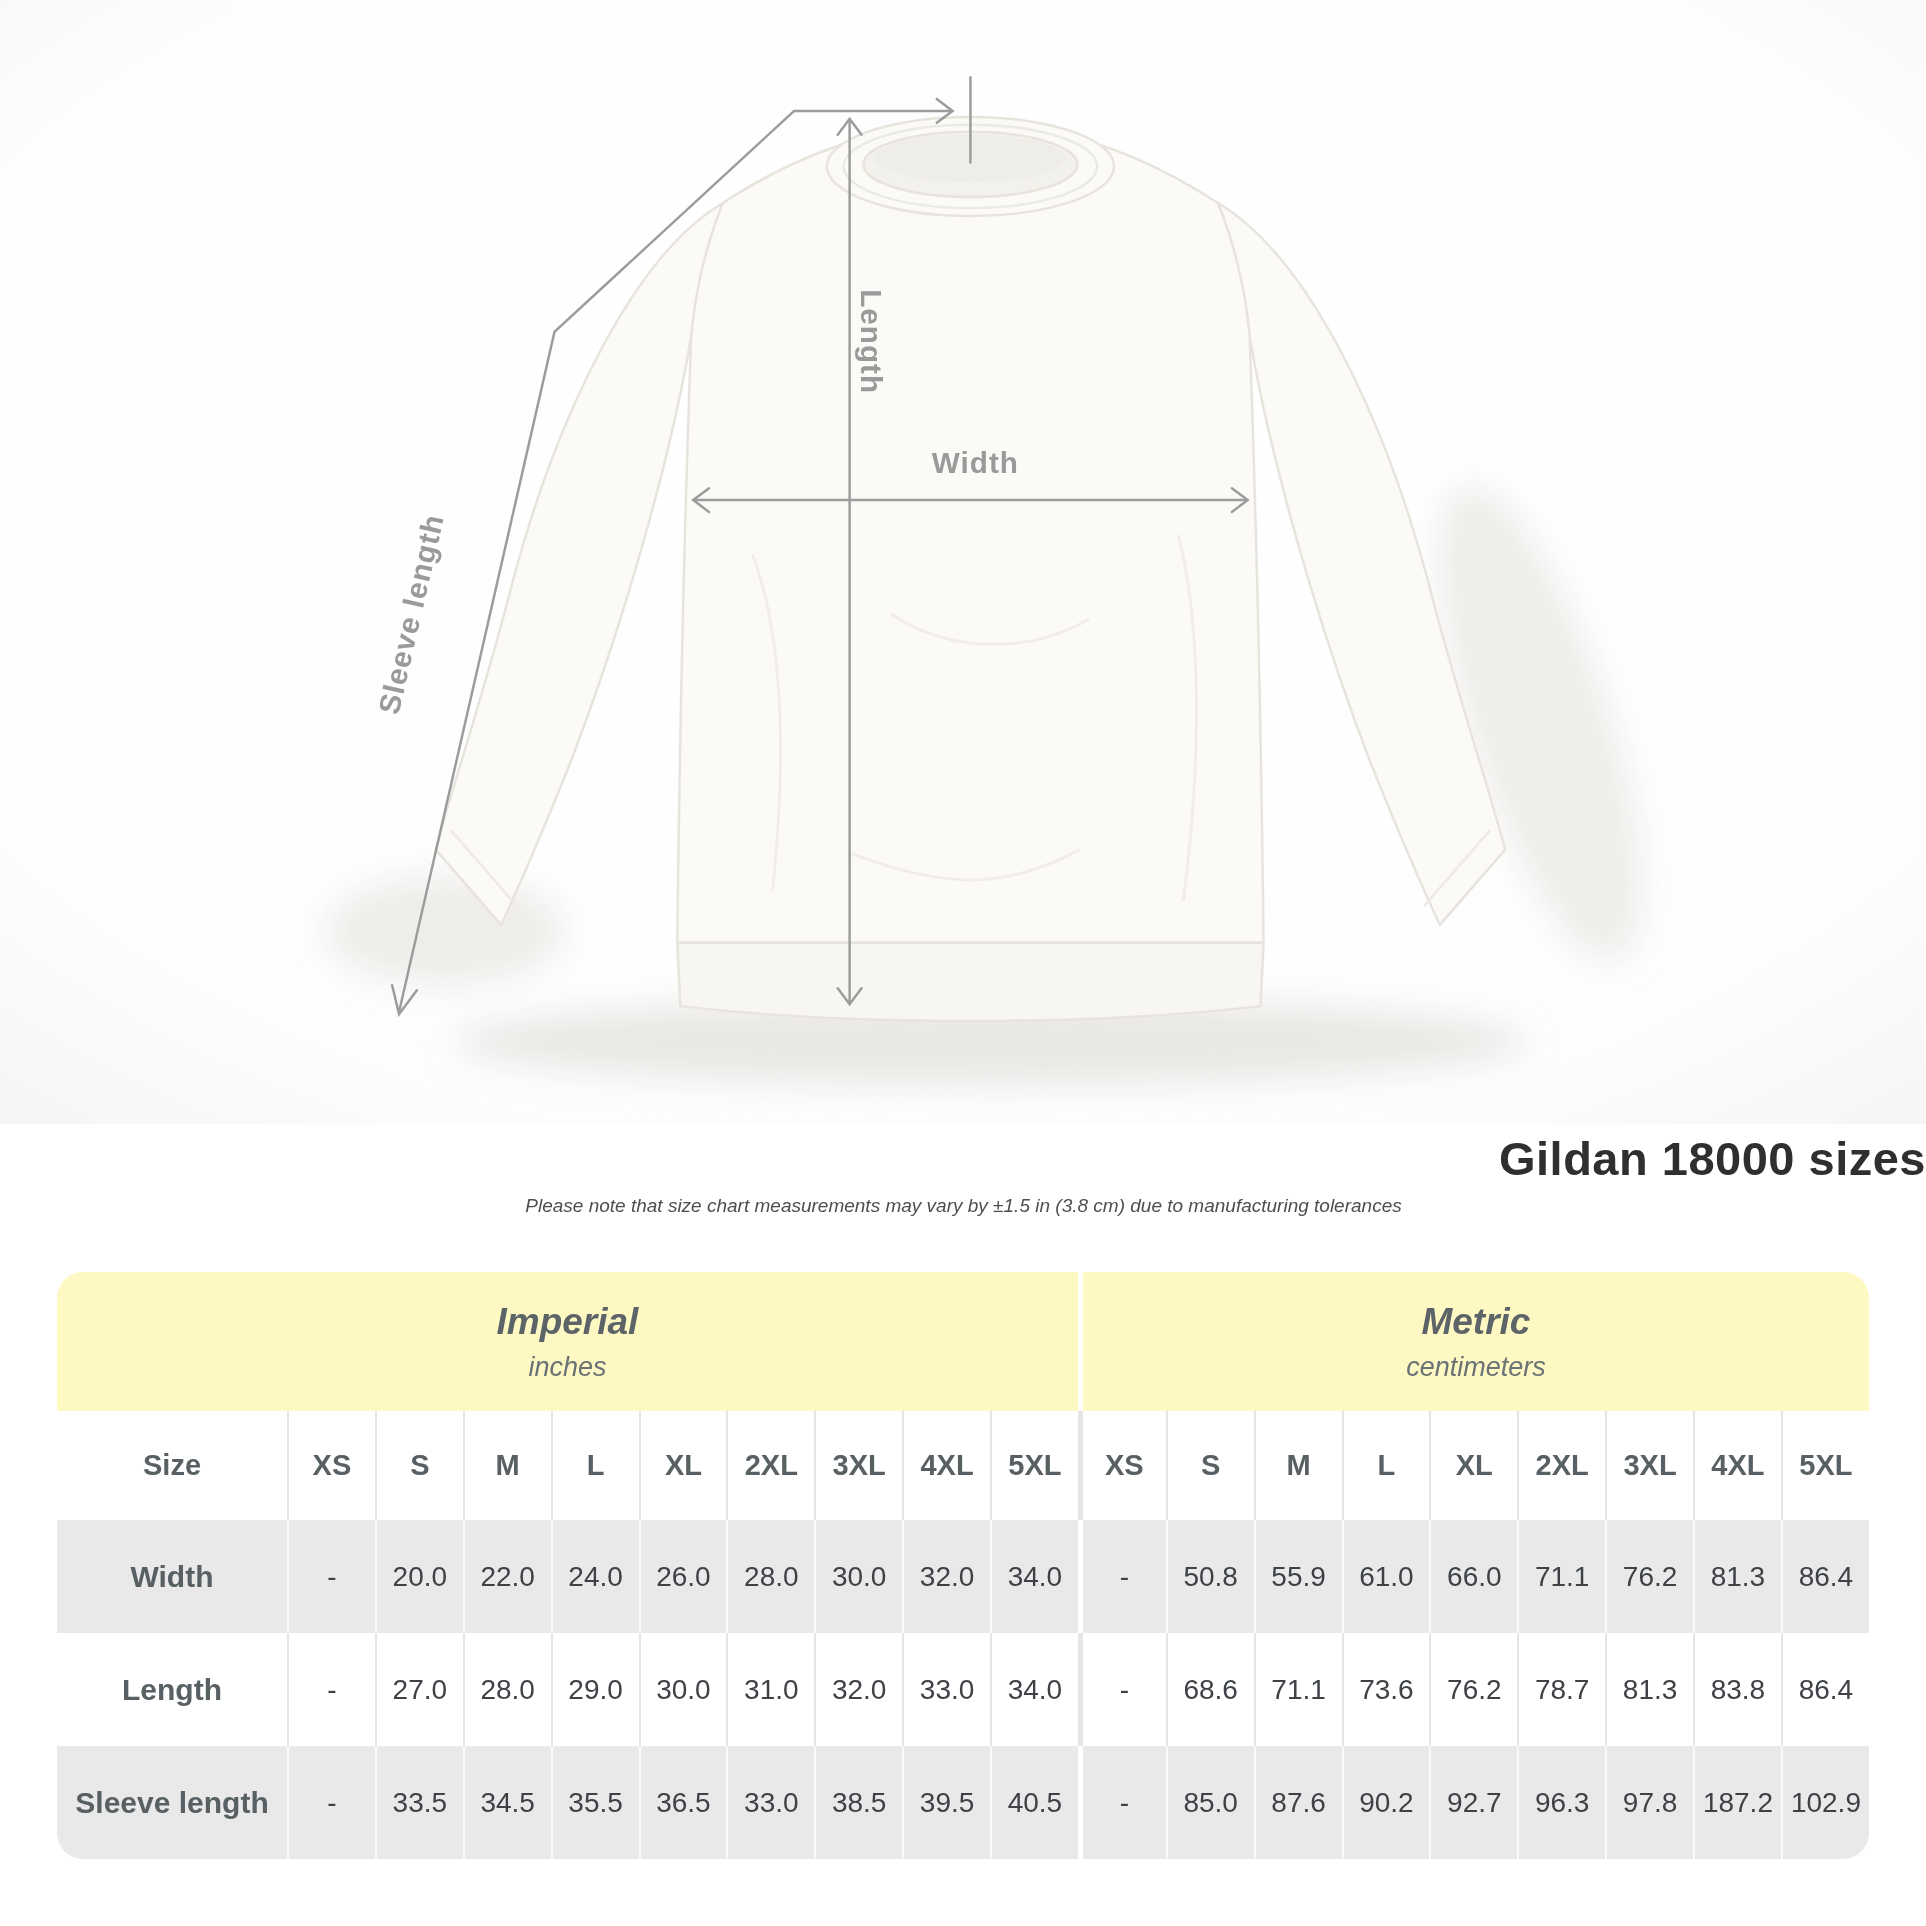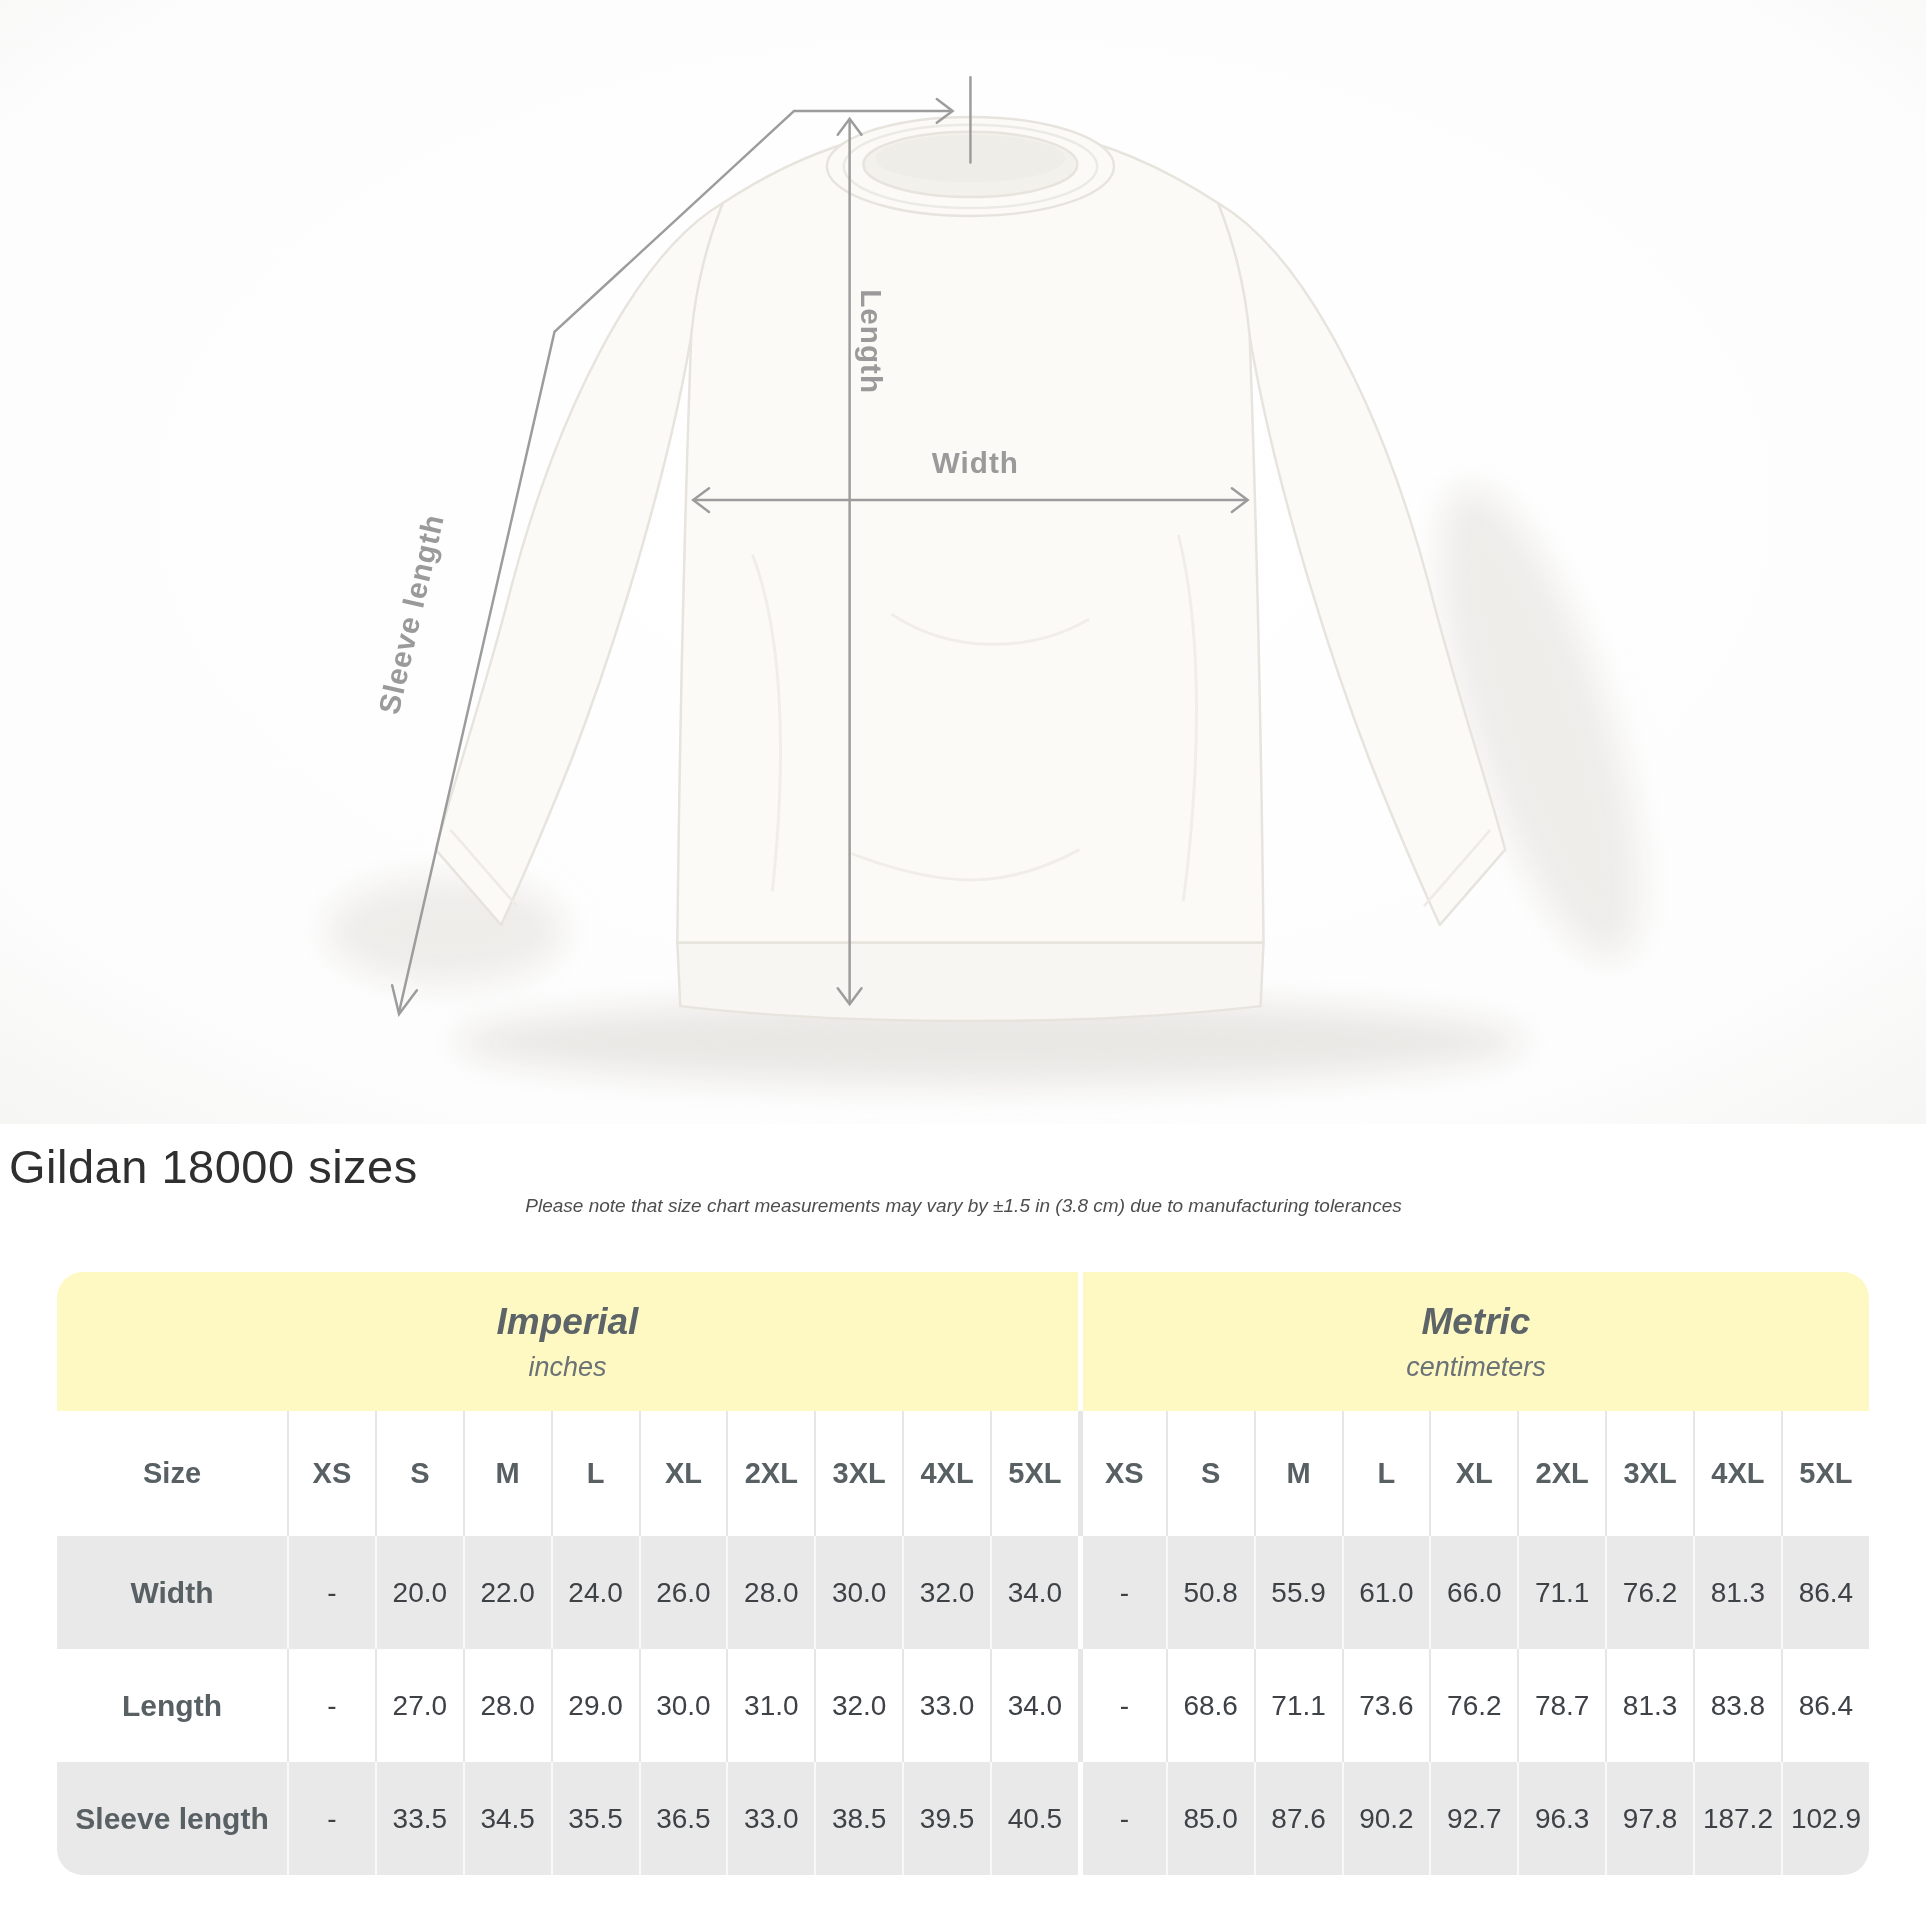--- a/index.html
+++ b/index.html
@@ -5,43 +5,43 @@
   html,body{margin:0;padding:0;background:#ffffff;}
   .canvas{
     position:relative;width:1927px;height:1927px;background:#ffffff;overflow:hidden;
     font-family:"Liberation Sans", sans-serif;
   }
   svg.figure{position:absolute;top:0;left:0;display:block;}
 
   .measure-label{fill:#9a9a9a;font-weight:bold;letter-spacing:1px;}
 
   .title{
-    position:absolute;top:1130px;left:0;right:0;margin:9px;text-align:left;
-    font-size:47px;font-weight:normal;color:#2f2f2f;letter-spacing:0.5px;
+    position:absolute;top:1130px;left:0;right:0;margin:1px;text-align:right;
+    font-size:47px;font-weight:bold;color:#2f2f2f;letter-spacing:0.5px;
   }
   .note{
     position:absolute;top:1195px;left:0;right:0;margin:0;text-align:center;
     font-size:19px;font-style:italic;color:#4e4e4e;
   }
 
   .table-wrap{position:absolute;top:1272px;left:57px;width:1812px;}
   table.size-table{
     width:100%;border-collapse:separate;border-spacing:0;table-layout:fixed;
   }
   table.size-table td, table.size-table th{
     text-align:center;vertical-align:middle;padding:0;
   }
   
   tr.band td{background:#fef9c3;height:139px;}
   td.band-imperial{border-top-left-radius:26px;}
   td.band-metric{border-top-right-radius:26px;border-left:5px solid #ffffff;}
   .unit-label{font-size:37px;font-weight:bold;font-style:italic;color:#5d6468;line-height:1;}
   .unit-sub{font-size:27px;font-style:italic;color:#6b7276;margin-top:14px;line-height:1;}
   
-  tr.size-row th{background:#ffffff;height:125px;font-size:29px;font-weight:bold;color:#586064;}
+  tr.size-row th{background:#ffffff;height:109px;font-size:29px;font-weight:bold;color:#586064;}
   tr.size-row th + th{border-left:2px solid #e6e6e6;}
   tr.size-row th.group-start{border-left:5px solid #e6e6e6;}
   
   tr.data-row td{height:113px;font-size:28px;color:#3e4247;}
   tr.data-row td.row-label{font-size:30px;font-weight:bold;color:#586064;}
   tr.gray td{background:#e9e9e9;}
   tr.white td{background:#ffffff;}
   tr.white td + td{border-left:2px solid #e6e6e6;}
   tr.gray  td + td{border-left:2px solid #f9f9f9;}
   tr.white td.group-start{border-left:5px solid #e6e6e6;}

